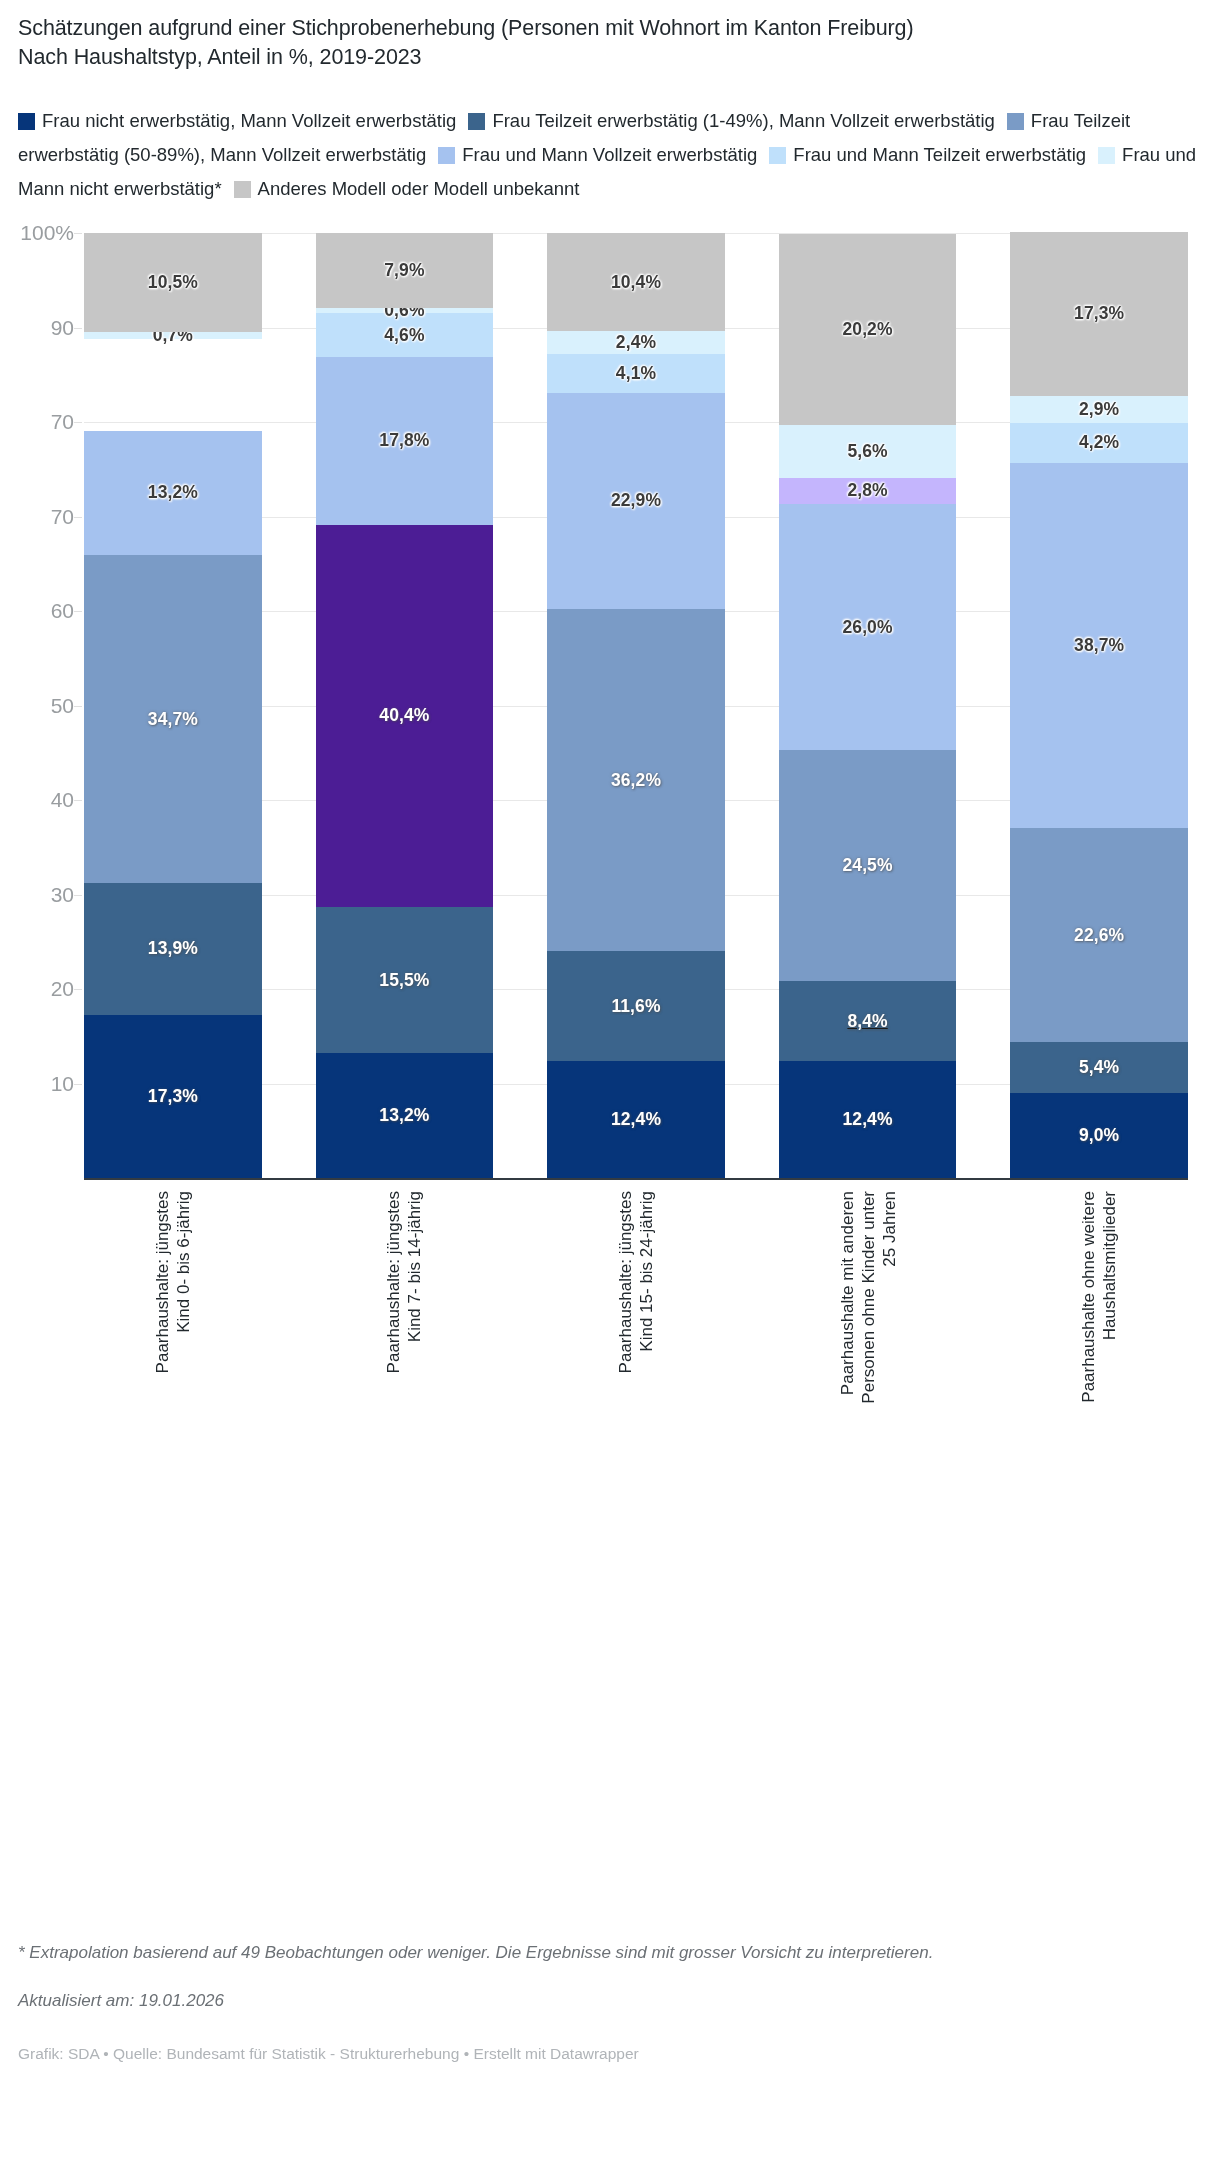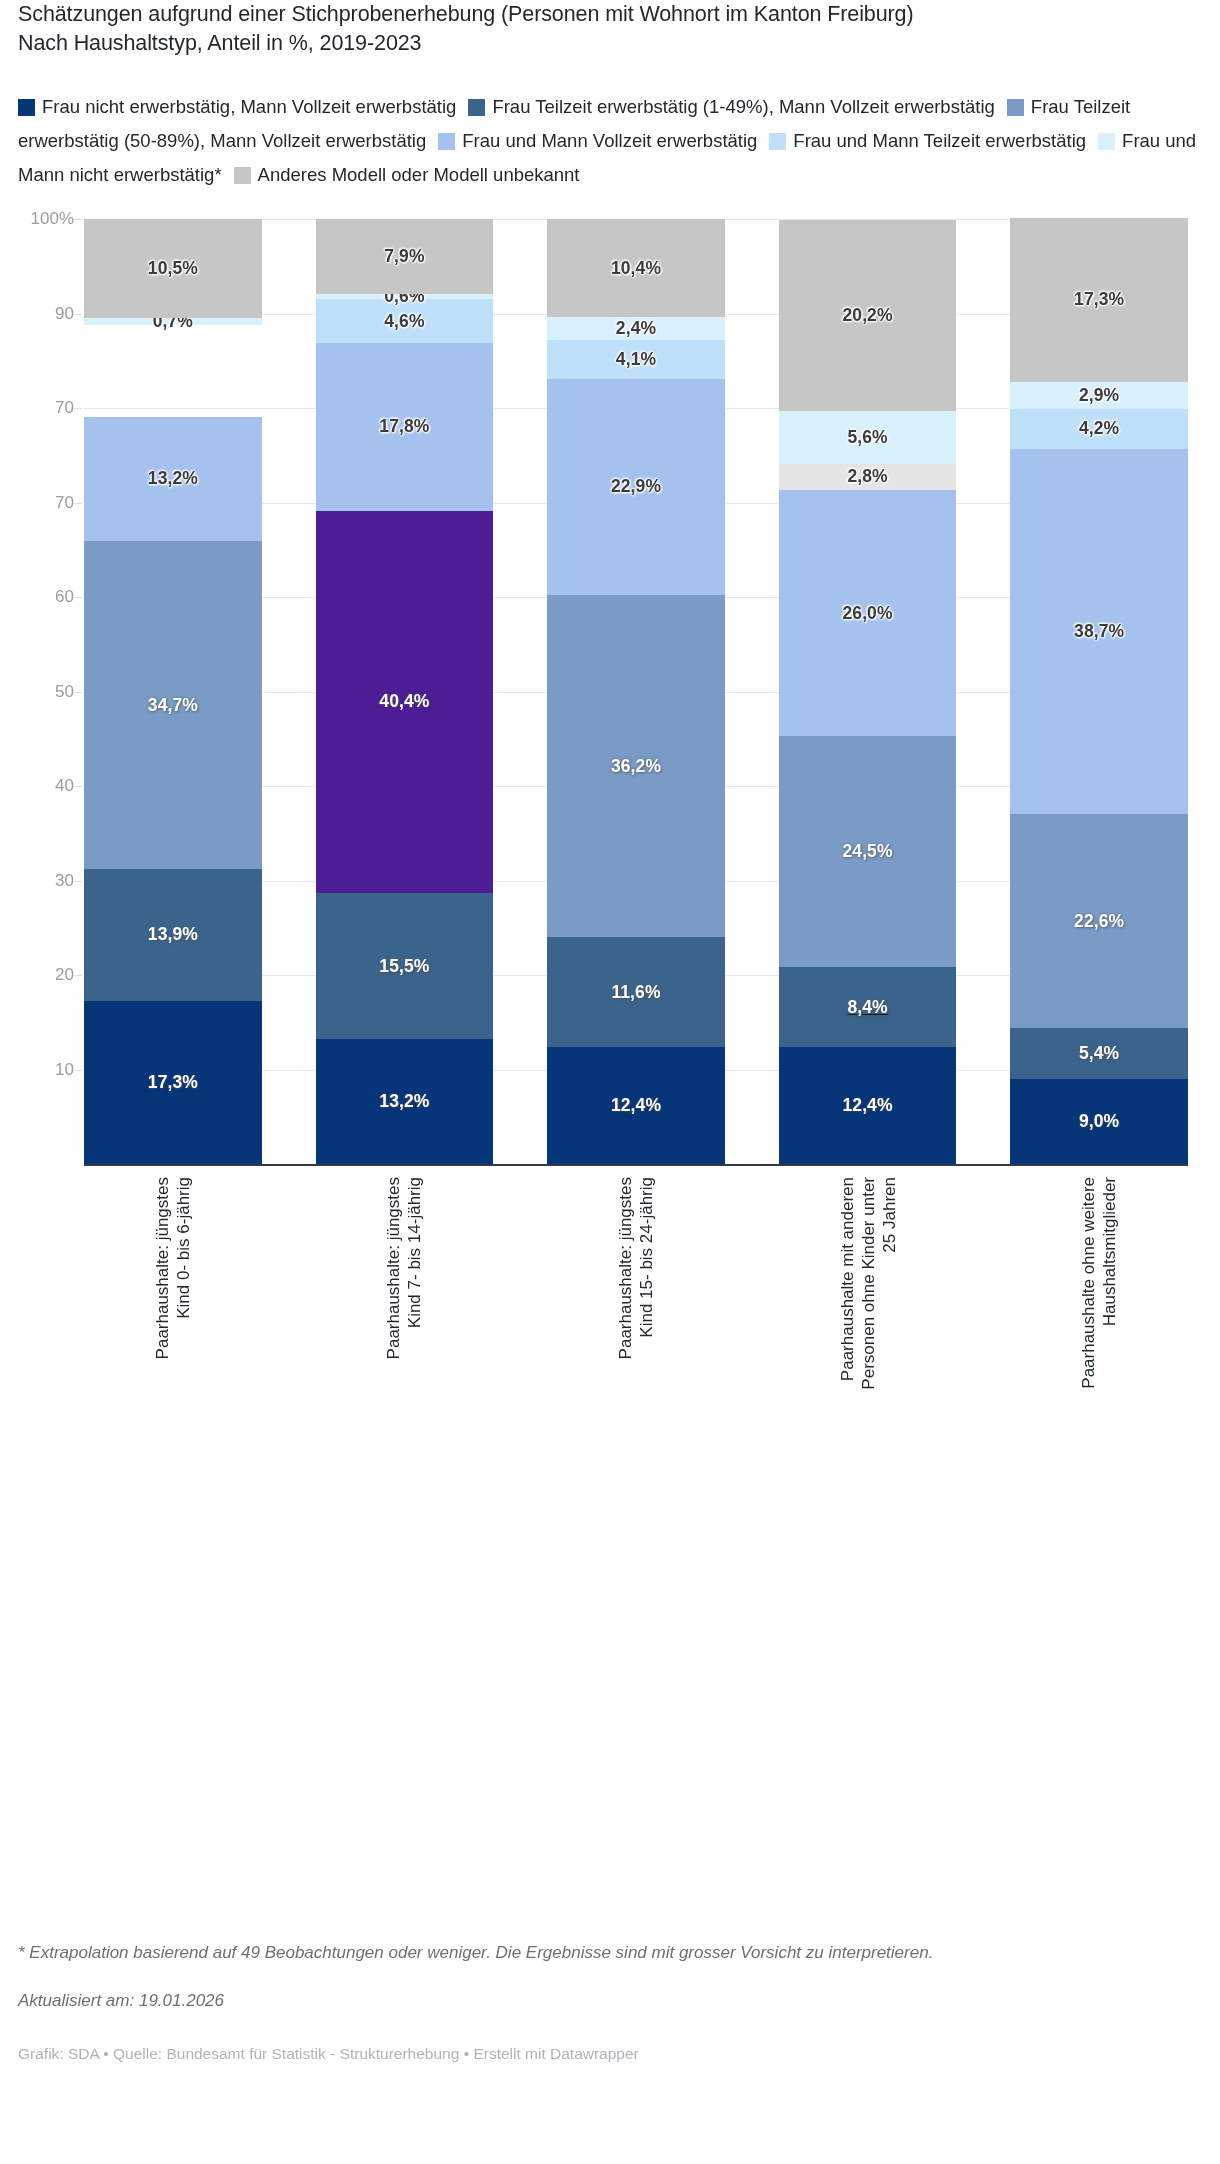--- a/index.html
+++ b/index.html
@@ -9,21 +9,21 @@
     width: 1220px;
     height: 2164px;
     background: #ffffff;
     font-family: "Liberation Sans", sans-serif;
     color: #1a1a1a;
     overflow: hidden;
   }
   .page { width: 1220px; height: 2164px; position: relative; padding: 0 18px; }
 
   
-  .title-block { }
+  .title-block { padding-top: 14px; }
   .title-line {
     font-size: 21.5px;
     line-height: 29px;
     color: #22292e;
     font-weight: 400;
     letter-spacing: -0.1px;
     white-space: nowrap;
   }
 
   
@@ -73,21 +73,21 @@
     position: absolute;
     left: 0; right: 0;
     height: 1px;
     background: #e8e8e8;
   }
   .gridline.base { background: #333b42; height: 1.5px; }
   .ytick-label {
     position: absolute;
     right: calc(100% + 10px);
     transform: translateY(-50%);
-    font-size: 17px;
+    font-size: 21px;
     color: #999da0;
     white-space: nowrap;
   }
   .ytick-stub {
     position: absolute;
     right: calc(100% + 2px);
     width: 8px;
     height: 1px;
     background: #e0e0e0;
   }
@@ -294,21 +294,21 @@
             </div>
             <div class="seg" style="background: rgb(59, 100, 140); bottom: 12.4%; height: 8.4%; text-decoration: underline;">
               <span class="seg-label light">8,4%</span>
             </div>
             <div class="seg" style="background: rgb(122, 155, 198); bottom: 20.8%; height: 24.5%;">
               <span class="seg-label light">24,5%</span>
             </div>
             <div class="seg" style="background: rgb(165, 194, 239); bottom: 45.3%; height: 26%;">
               <span class="seg-label dark">26,0%</span>
             </div>
-            <div class="seg" style="background: #e5e5e5; bottom: 71.3%; height: 2.8%;">
+            <div class="seg" style="background: #c4b5fd; bottom: 71.3%; height: 2.8%;">
               <span class="seg-label dark">2,8%</span>
             </div>
             <div class="seg" style="background: rgb(217, 241, 253); bottom: 74.1%; height: 5.6%;">
               <span class="seg-label dark">5,6%</span>
             </div>
             <div class="seg" style="background: rgb(198, 198, 198); bottom: 79.7%; height: 20.2%;">
               <span class="seg-label dark">20,2%</span>
             </div>
           </div>
           <div class="bar-col">

